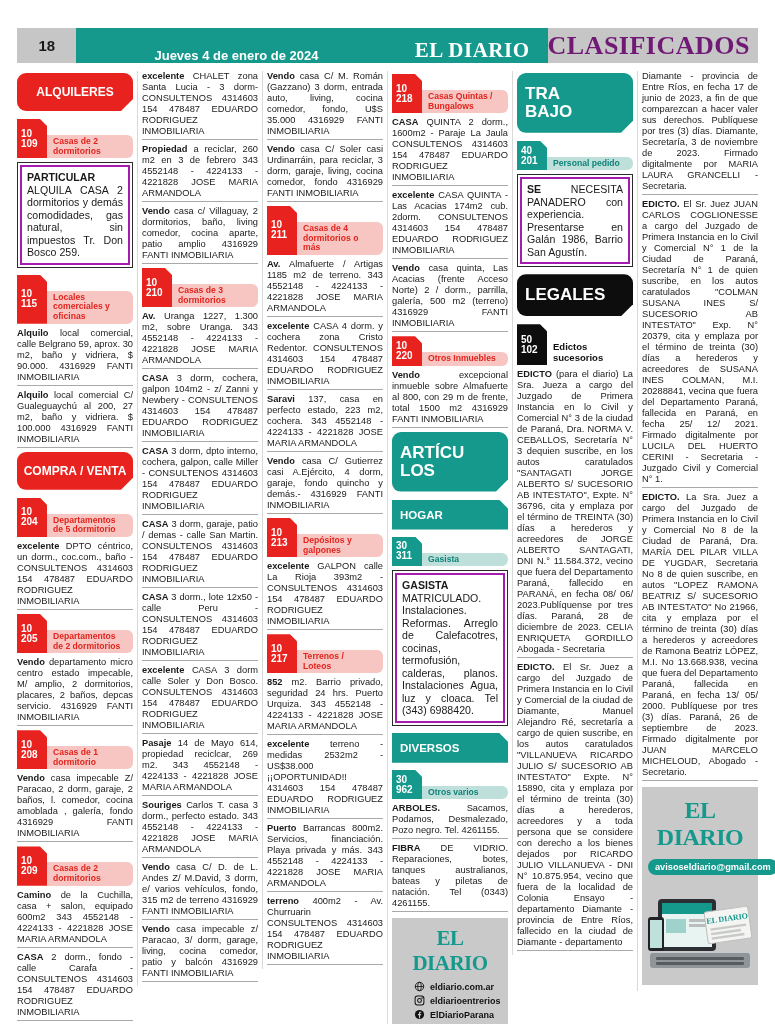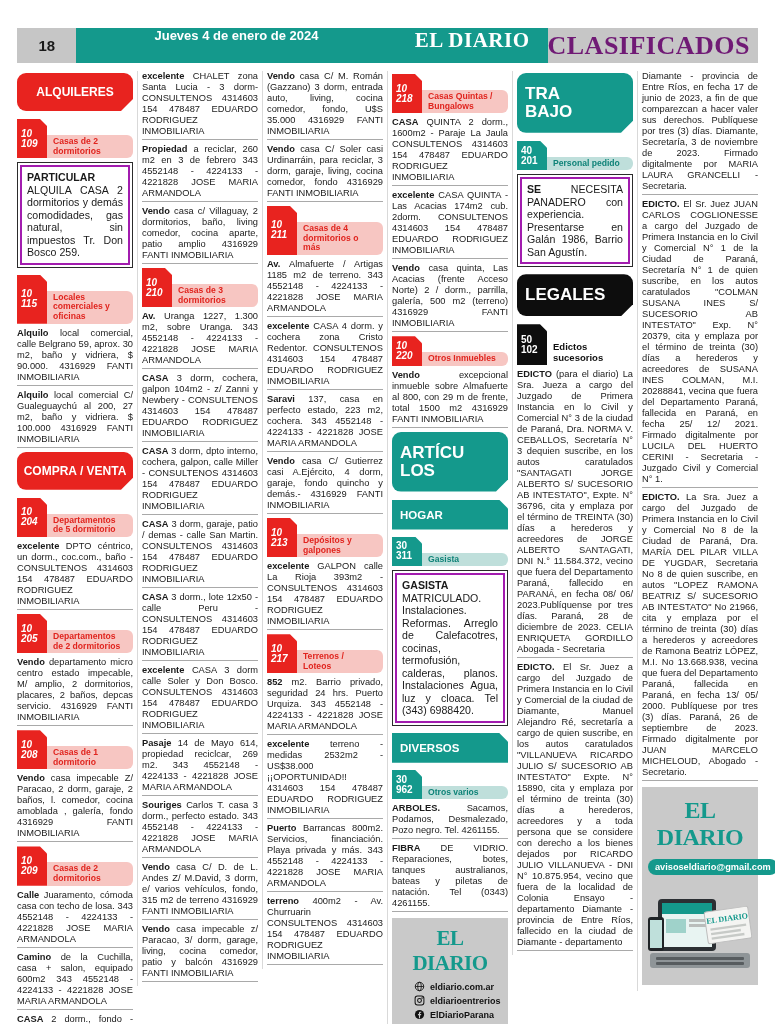--- a/index.html
+++ b/index.html
@@ -3,21 +3,21 @@
 <meta charset="utf-8">
 <style>
   html,body{margin:0;padding:0;width:775px;height:1024px;overflow:hidden;background:#ffffff;
     font-family:"Liberation Sans",sans-serif;color:#1a1a1a;}
   *{box-sizing:border-box;}
 
   
   .hbar{display:flex;height:35px;margin:28px 17px 0 17px;background:#c6c6c6;align-items:stretch;}
   .hnum{width:62px;display:flex;align-items:center;justify-content:center;
     font-weight:bold;font-size:15px;color:#1a1a1a;}
-  .hteal{width:487px;background:#14998c;display:flex;align-items:flex-start;
+  .hteal{width:487px;background:#14998c;display:flex;align-items:flex-end;
     justify-content:space-between;padding:0 18px 0 78px;}
   .hdate{color:#fff;font-weight:bold;font-size:13px;}
   .hmast{color:#fff;font-family:"Liberation Serif",serif;font-weight:bold;font-size:21px;letter-spacing:.5px;}
   .hclas{flex:1;display:flex;align-items:center;justify-content:flex-end;padding-right:8px;
     color:#701a75;font-family:"Liberation Serif",serif;font-weight:bold;font-size:26px;letter-spacing:.5px;}
 
   
   .columns{display:flex;gap:4px;margin:8px 17px 0 17px;align-items:flex-start;}
   .col{flex:1 1 0;min-width:0;}
   .col + .col{border-left:1px solid #d9d9d9;padding-left:4px;}
@@ -35,21 +35,21 @@
   
   .band{background:#14998c;color:#fff;font-weight:bold;font-size:11.5px;
     padding:9px 6px 9px 8px;margin:6px 0 7px 0;
     clip-path:polygon(0 0,calc(100% - 9px) 0,100% 9px,100% 100%,0 100%);}
 
   
   .sec{display:flex;align-items:stretch;min-height:26px;margin:3px 0 4px 0;}
   .sec-num{width:30px;flex:0 0 30px;color:#fff;font-weight:bold;font-size:10px;line-height:10px;
     display:flex;flex-direction:column;justify-content:center;padding-left:4px;
     clip-path:polygon(0 0,calc(100% - 7px) 0,100% 7px,100% 100%,0 100%);}
-  .sec.red .sec-num{background:#e8231f;font-style:italic;}
+  .sec.red .sec-num{background:#e8231f;}
   .sec.teal .sec-num{background:#14998c;}
   .sec.black .sec-num{background:#0d0d0d;}
   .sec-label{flex:1;display:flex;flex-direction:column;justify-content:center;
     font-weight:bold;font-size:8.6px;line-height:1.12;padding:2px 11px 2px 6px;border-radius:0 6px 6px 0;margin-top:16px;}
   .sec.red .sec-label{background:#f7c6c2;color:#e0241e;}
   .sec.teal .sec-label{background:#bfdfdb;color:#0f8378;}
   .sec.black .sec-label{background:transparent;color:#111;font-size:9.5px;}
 
   
   .ad{font-size:9.3px;line-height:11px;text-align:justify;
@@ -134,21 +134,20 @@
         <div class="sec-label">Casas de 1 dormitorio</div>
       </div>
       <div class="ad"><span class="lead">Vendo</span> <span>casa impecable Z/ Paracao, 2 dorm, garaje, 2 baños, l. comedor, cocina amoblada , galería, fondo 4316929 FANTI INMOBILIARIA</span></div>
       <div class="sec red">
         <div class="sec-num">
           <div>10</div>
           <div>209</div>
         </div>
         <div class="sec-label">Casas de 2 dormitorios</div>
       </div>
-      <div class="ad"><span class="lead">Calle</span> <span>Juaramento, cómoda casa con techo de losa. 343 4552148 - 4224133 - 4221828 JOSE MARIA ARMANDOLA</span></div>
       <div class="ad"><span class="lead">Camino</span> <span>de la Cuchilla, casa + salon, equipado 600m2 343 4552148 - 4224133 - 4221828 JOSE MARIA ARMANDOLA</span></div>
       <div class="ad"><span class="lead">CASA</span> <span>2 dorm., fondo - calle Carafa - CONSULTENOS 4314603 154 478487 EDUARDO RODRIGUEZ INMOBILIARIA</span></div>
     </div>
     <div class="col">
       <div class="ad"><span class="lead">excelente</span> <span>CHALET zona Santa Lucia - 3 dorm- CONSULTENOS 4314603 154 478487 EDUARDO RODRIGUEZ INMOBILIARIA</span></div>
       <div class="ad"><span class="lead">Propiedad</span> <span>a reciclar, 260 m2 en 3 de febrero 343 4552148 - 4224133 - 4221828 JOSE MARIA ARMANDOLA</span></div>
       <div class="ad"><span class="lead">Vendo</span> <span>casa c/ Villaguay, 2 dormitorios, baño, living comedor, cocina aparte, patio amplio 4316929 FANTI INMOBILIARIA</span></div>
       <div class="sec red">
         <div class="sec-num">
           <div>10</div>

